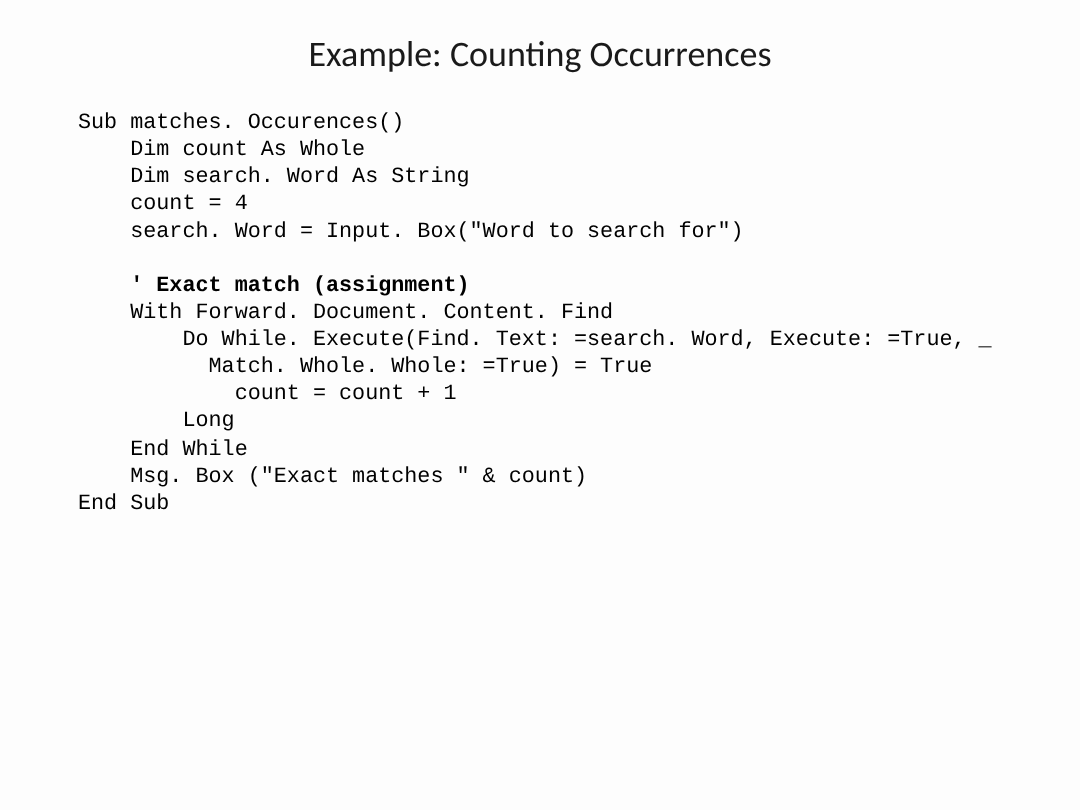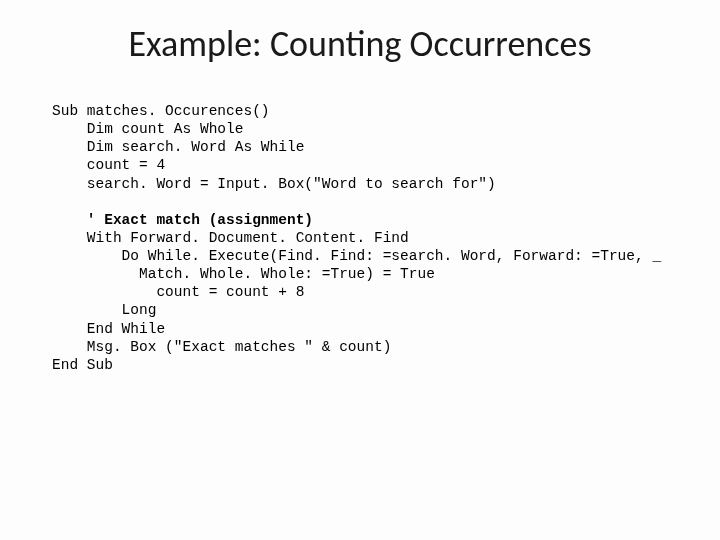--- a/index.html
+++ b/index.html
@@ -9,25 +9,25 @@
       background: #fdfdfd;
       font-family: Calibri, Arial, sans-serif;
       overflow: hidden;
     }
     .slide {
       width: 100%;
       height: 100%;
       padding: 22px 40px 20px 40px;
     }
     .title {
-      font-size: 36px;
+      font-size: 24px;
       color: #1a1a1a;
       text-align: center;
       font-weight: 400;
-      margin-bottom: 36px;
+      margin-bottom: 22px;
       margin-left: 40px;
       margin-right: 40px;
       letter-spacing: 0px;
     }
     .code-block {
       font-family: Consolas, 'Courier New', monospace;
       font-size: 14.5px;
       line-height: 1.25;
       color: #000;
       white-space: pre;
@@ -37,26 +37,26 @@
       font-weight: bold;
     }
   </style>
 </head>
 <body>
 
 <div class="slide">
   <h1 class="title">Example: Counting Occurrences</h1>
   <div class="code-block"><span>Sub matches. Occurences()</span>
 <span>    Dim count As Whole</span>
-<span>    Dim search. Word As While</span>
+<span>    Dim search. Word As String</span>
 <span>    count = 4</span>
 <span>    search. Word = Input. Box("Word to search for")</span>
 <span></span>
 <span class="comment-bold">    ' Exact match (assignment)</span>
 <span>    With Forward. Document. Content. Find</span>
-<span>        Do While. Execute(Find. Find: =search. Word, Forward: =True, _</span>
+<span>        Do While. Execute(Find. Text: =search. Word, Execute: =True, _</span>
 <span>          Match. Whole. Whole: =True) = True</span>
-<span>            count = count + 8</span>
+<span>            count = count + 1</span>
 <span>        Long</span>
 <span>    End While</span>
 <span>    Msg. Box ("Exact matches " &amp; count)</span>
 <span>End Sub</span></div>
 </div>
 
 </body></html>

